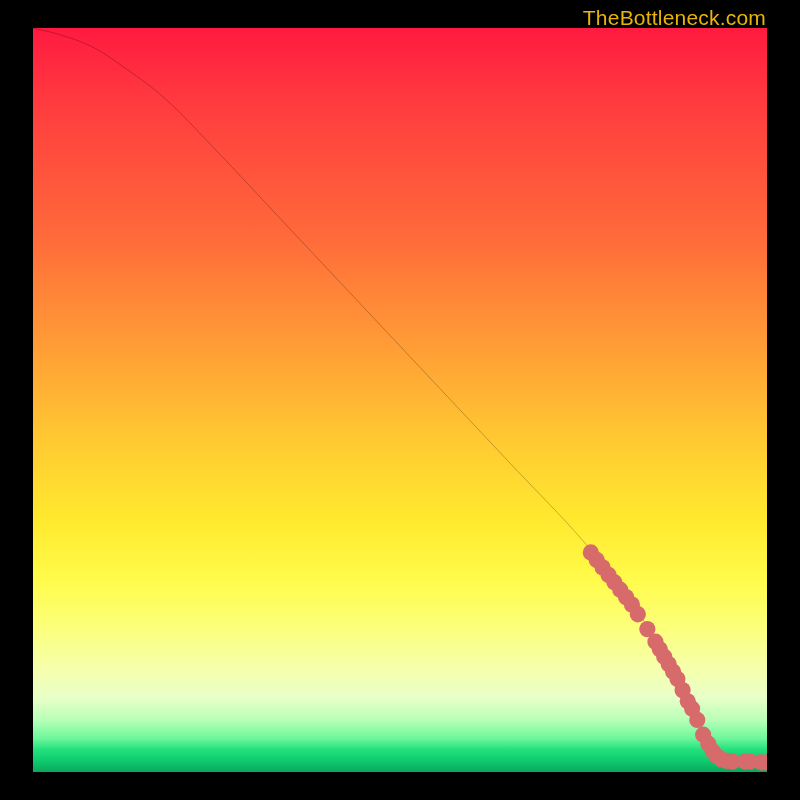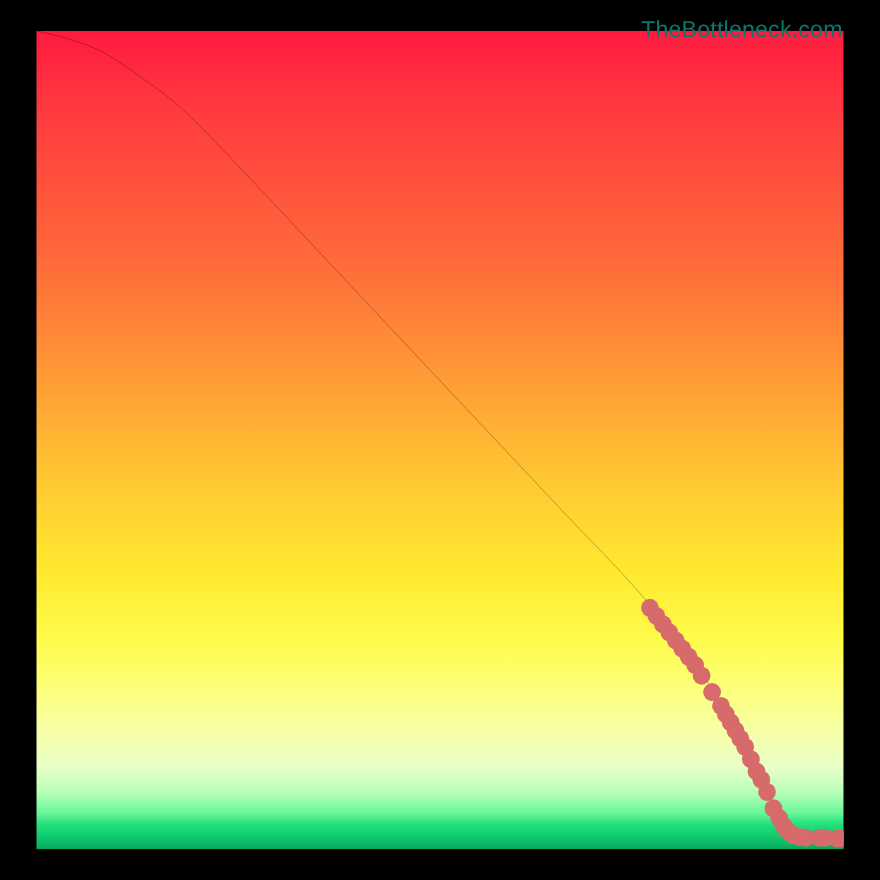--- a/index.html
+++ b/index.html
@@ -48,23 +48,23 @@
       #e8ffc8 90%,
       #b8ffb8 93%,
       #6cf79a 95.5%,
       #22e07d 97%,
       #0fca6e 98.5%,
       #0aa85c 100%
     );
   }
   .watermark {
     position: absolute;
-    top: 16px;
+    top: 6px;
     right: 34px;
-    color: #0f766e;
+    color: #eab308;
     font-size: 21px;
     font-weight: 500;
     letter-spacing: 0.2px;
     user-select: none;
   }
   svg.curve {
     position: absolute;
     left: 0;
     top: 0;
     width: 100%;

